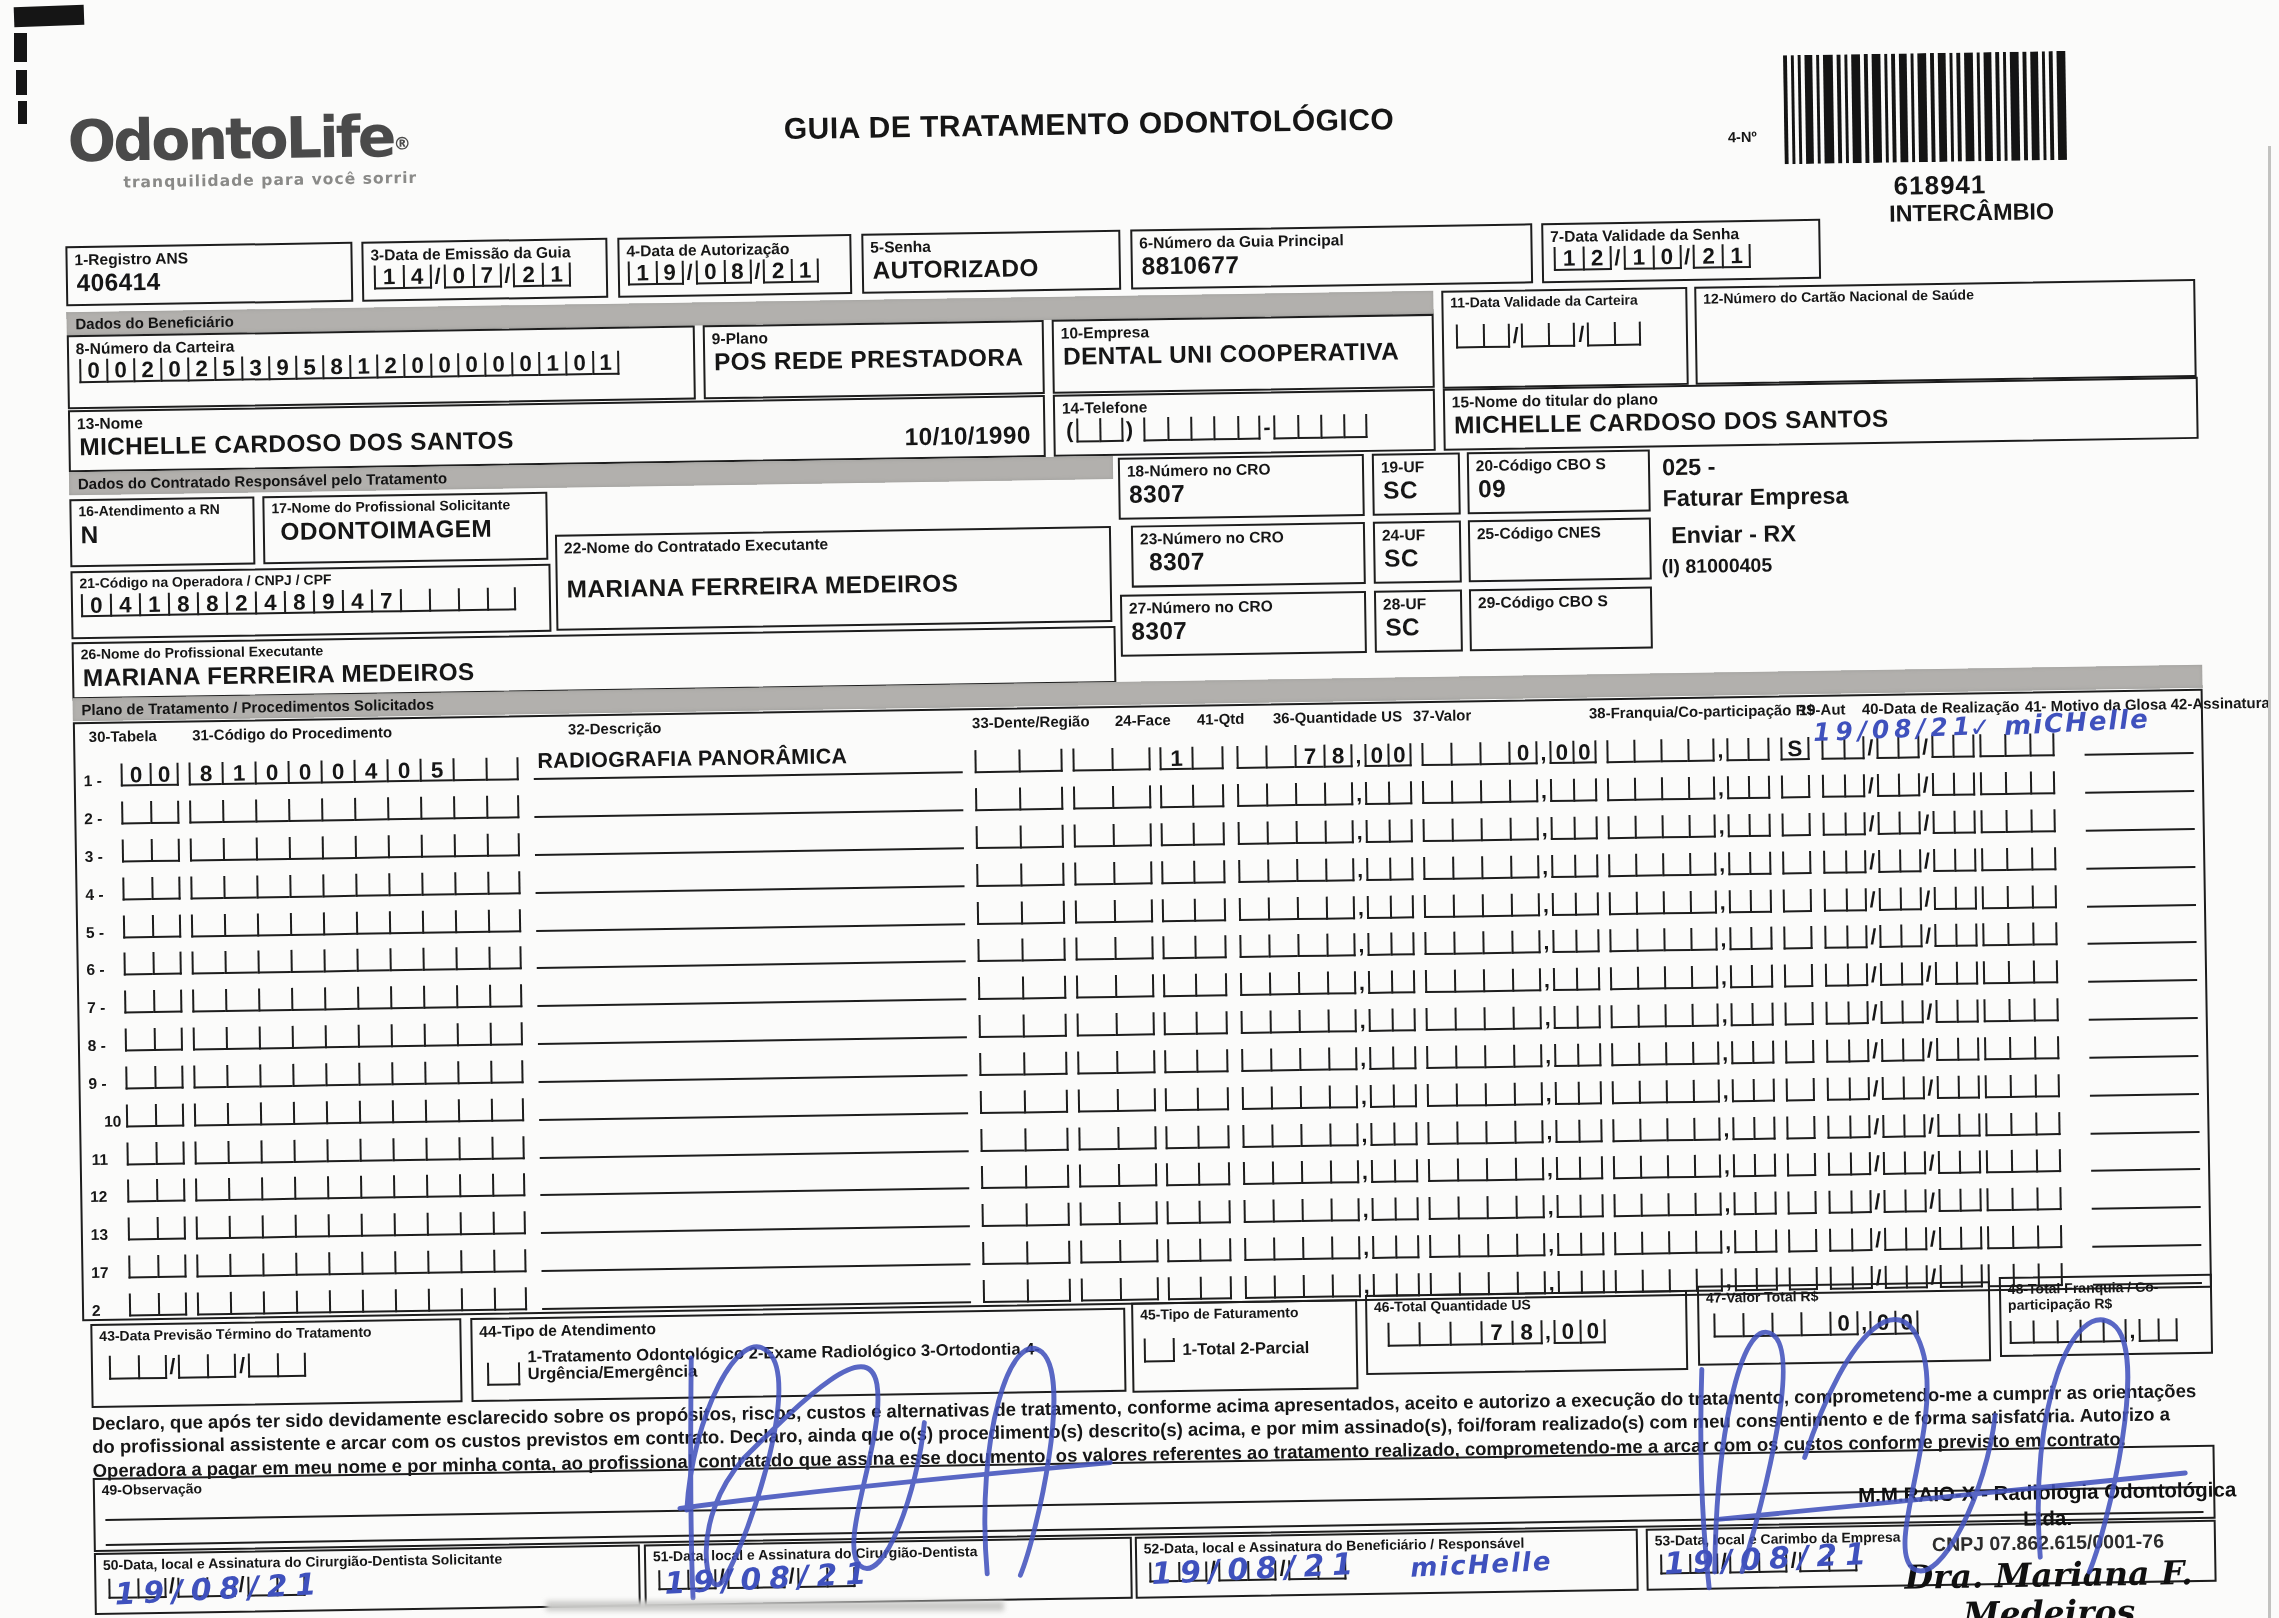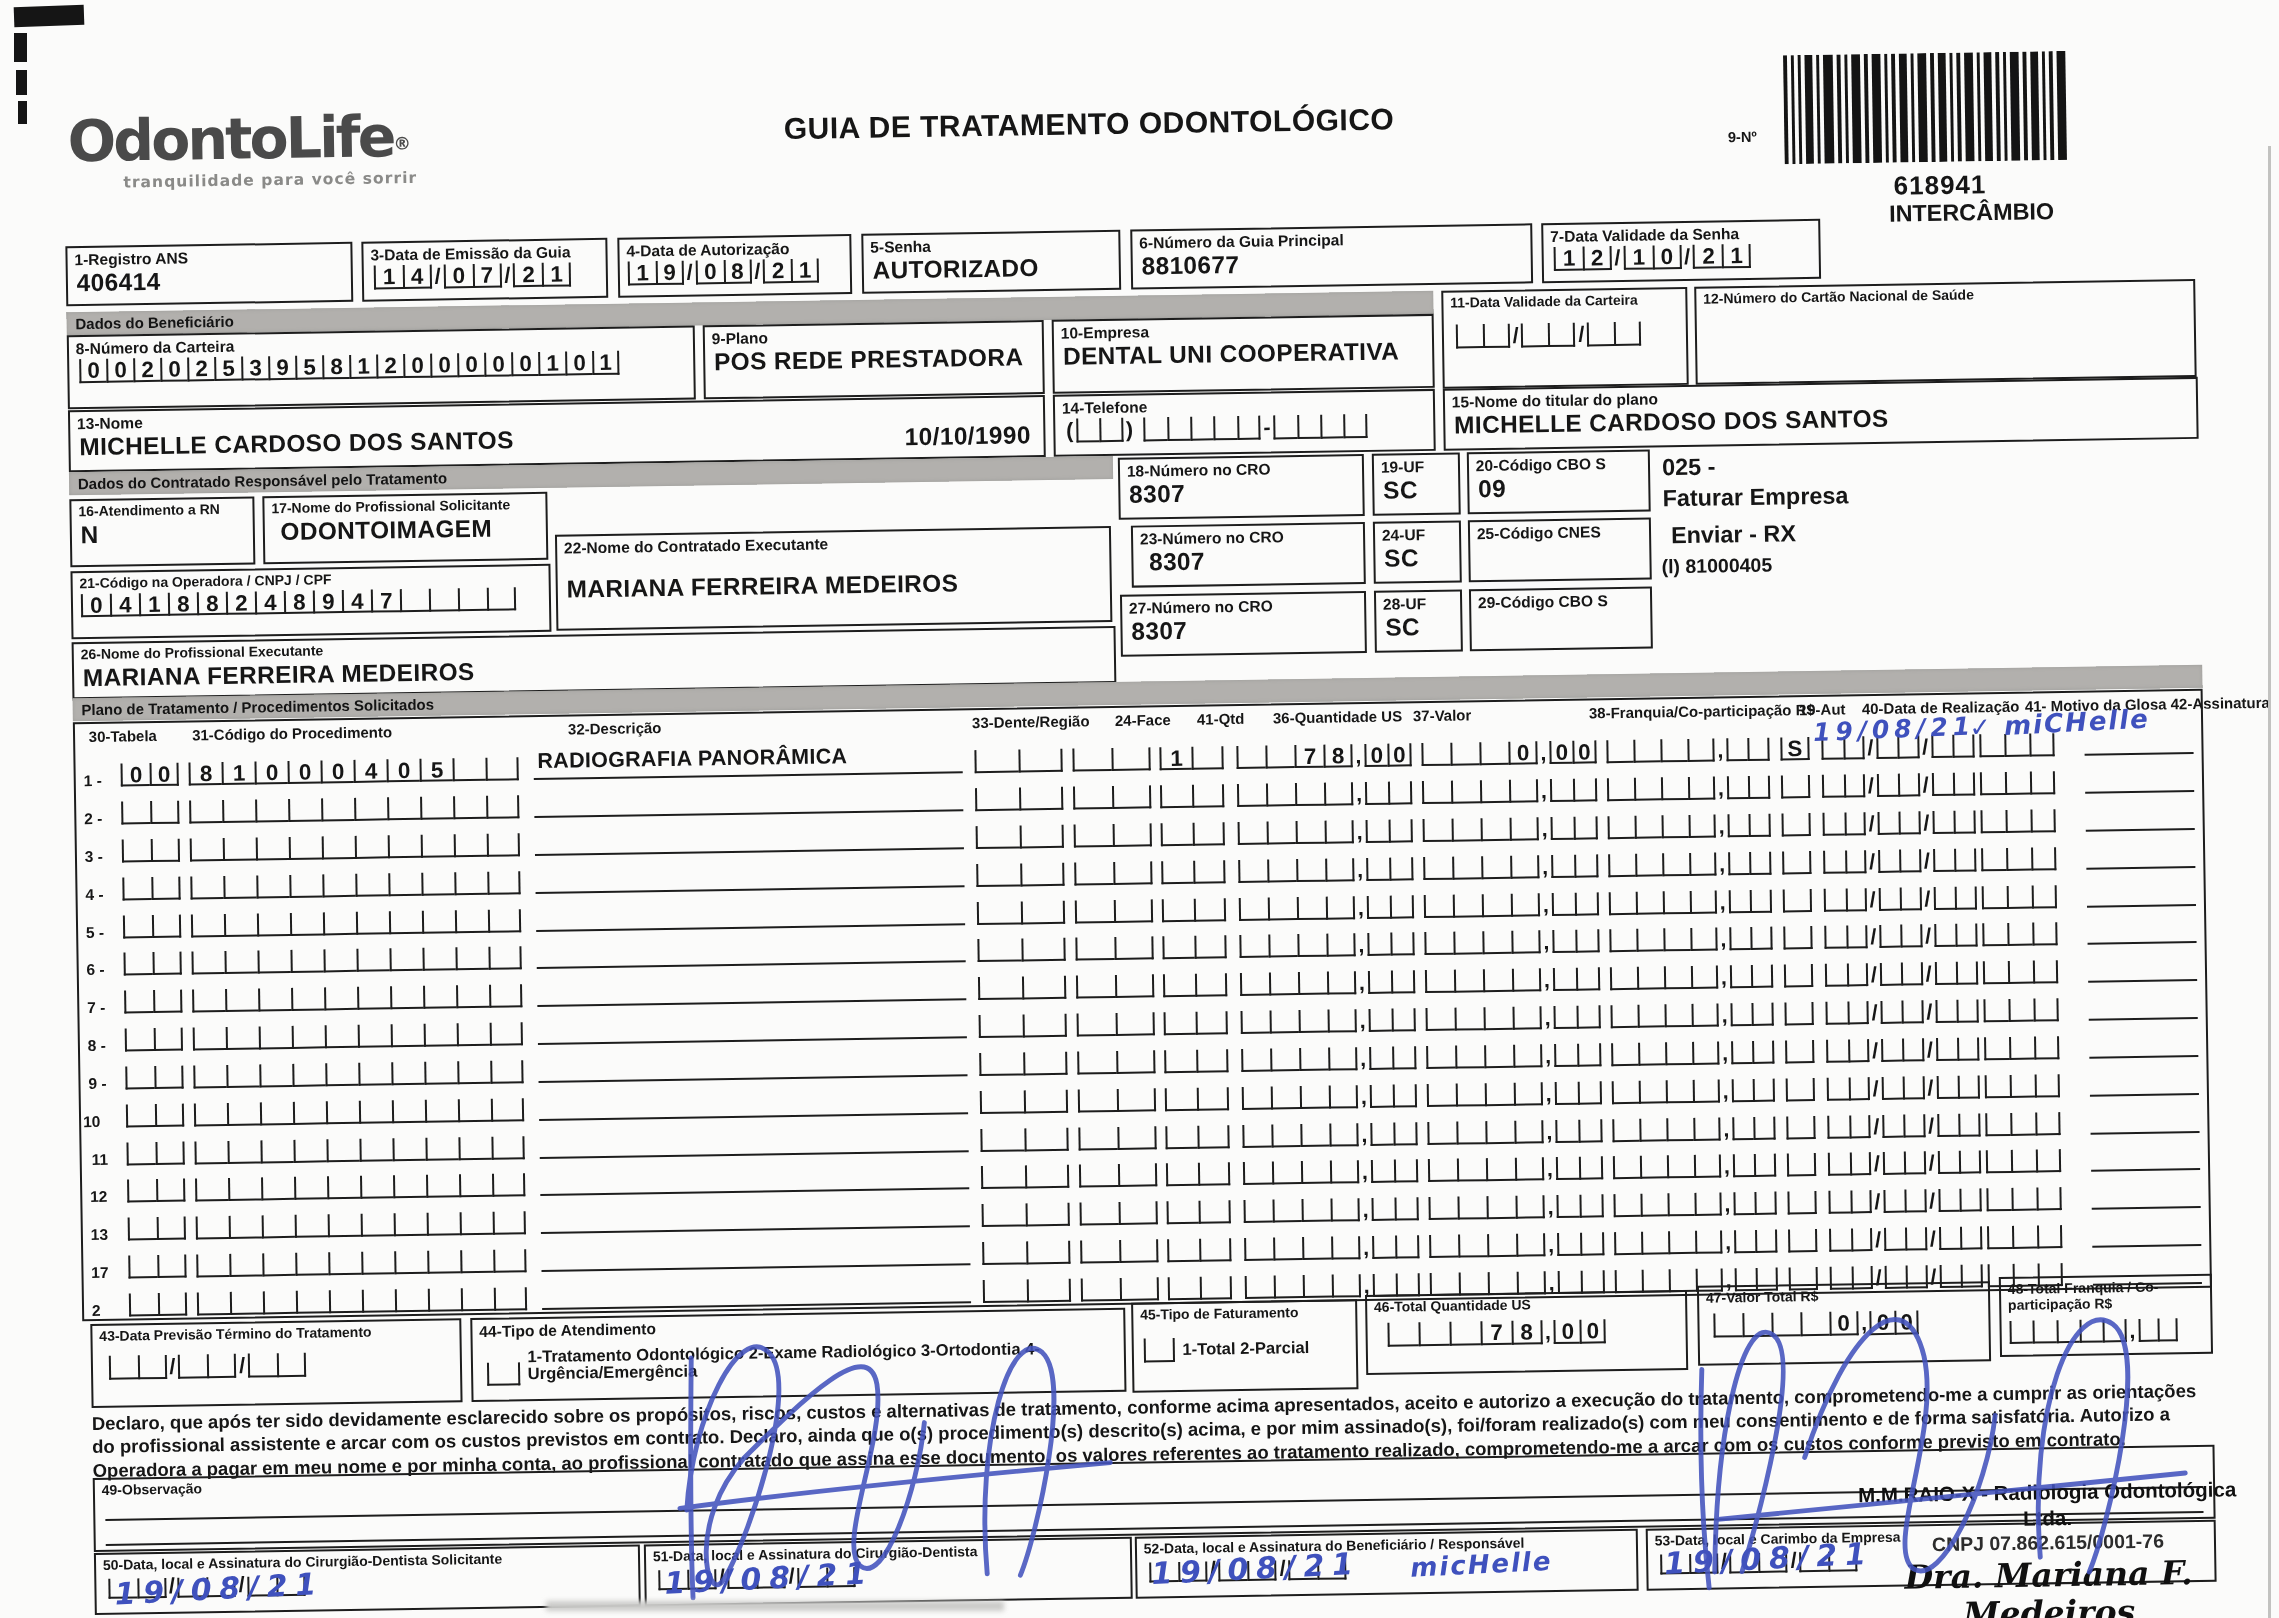--- a/index.html
+++ b/index.html
@@ -62,21 +62,21 @@
 
 <div class="sheet">
 
   <div class="abs" style="left:90px;top:113px;">
     <span class="logo-main">OdontoLife</span><span class="logo-reg">®</span>
     <div class="logo-tag">tranquilidade para você sorrir</div>
   </div>
 
   <div class="title">GUIA DE TRATAMENTO ODONTOLÓGICO</div>
 
-  <div class="abs" style="left:1750px;top:156px;font:700 14.6px/1 'Liberation Sans',sans-serif;">9-Nº</div>
+  <div class="abs" style="left:1750px;top:156px;font:700 14.6px/1 'Liberation Sans',sans-serif;">4-Nº</div>
   <svg class="abs" style="left:1806px;top:82px;" width="289" height="109" viewBox="0 0 296 112">
     <g fill="#141414">
       <rect x="0" y="0" width="4" height="112"></rect>
         <rect x="8" y="0" width="3" height="112"></rect>
       <rect x="15" y="0" width="3" height="112"></rect>
         <rect x="22" y="0" width="8" height="112"></rect>
       <rect x="34" y="0" width="3" height="112"></rect>
         <rect x="41" y="0" width="10" height="112"></rect>
       <rect x="55" y="0" width="4" height="112"></rect>
         <rect x="63" y="0" width="3" height="112"></rect>
@@ -1234,21 +1234,21 @@
             </span>
           </span>
           <span class="col comb" style="left:1904px;--cw:25px">
             <b class="c"></b>
             <b class="c"></b>
             <b class="c"></b>
           </span>
           <span class="col wline" style="left:2009px;width:109px;"></span>
         </div>
         <div class="trow" style="top:370px">
-          <b class="rnum" style="left:2px">10</b>
+          <b class="rnum" style="left:23px">10</b>
           <span class="col comb" style="left:45px;--cw:29px">
             <b class="c"></b>
             <b class="c"></b>
           </span>
           <span class="col comb" style="left:113px;--cw:33px">
             <b class="c"></b>
             <b class="c"></b>
             <b class="c"></b>
             <b class="c"></b>
             <b class="c"></b>

